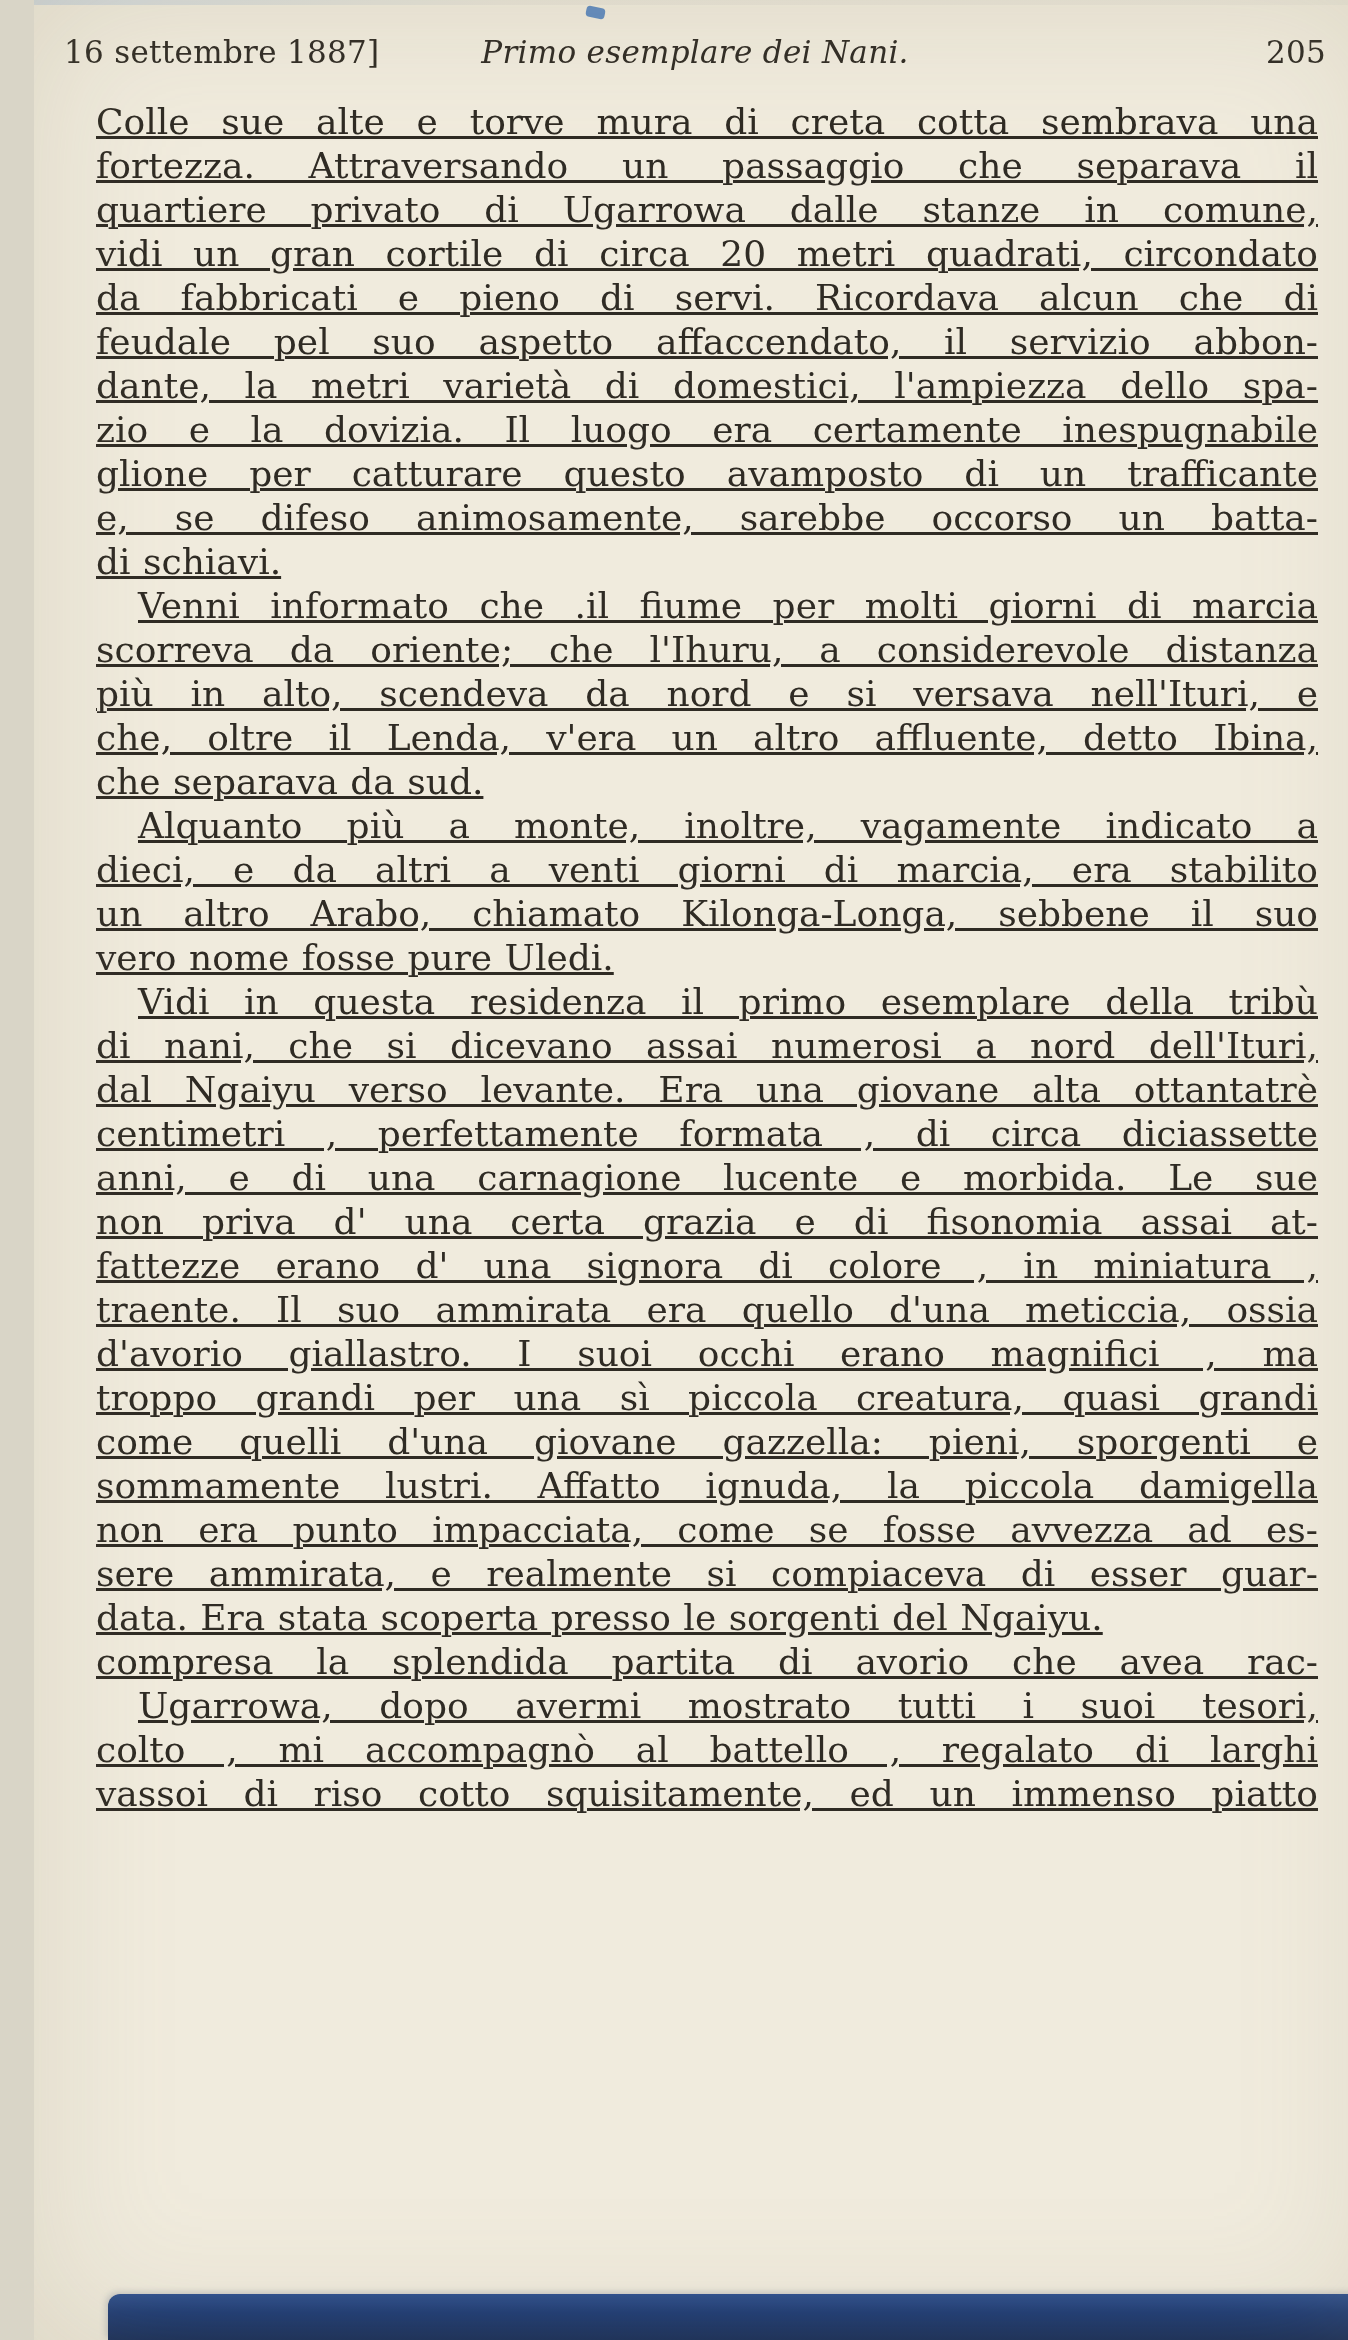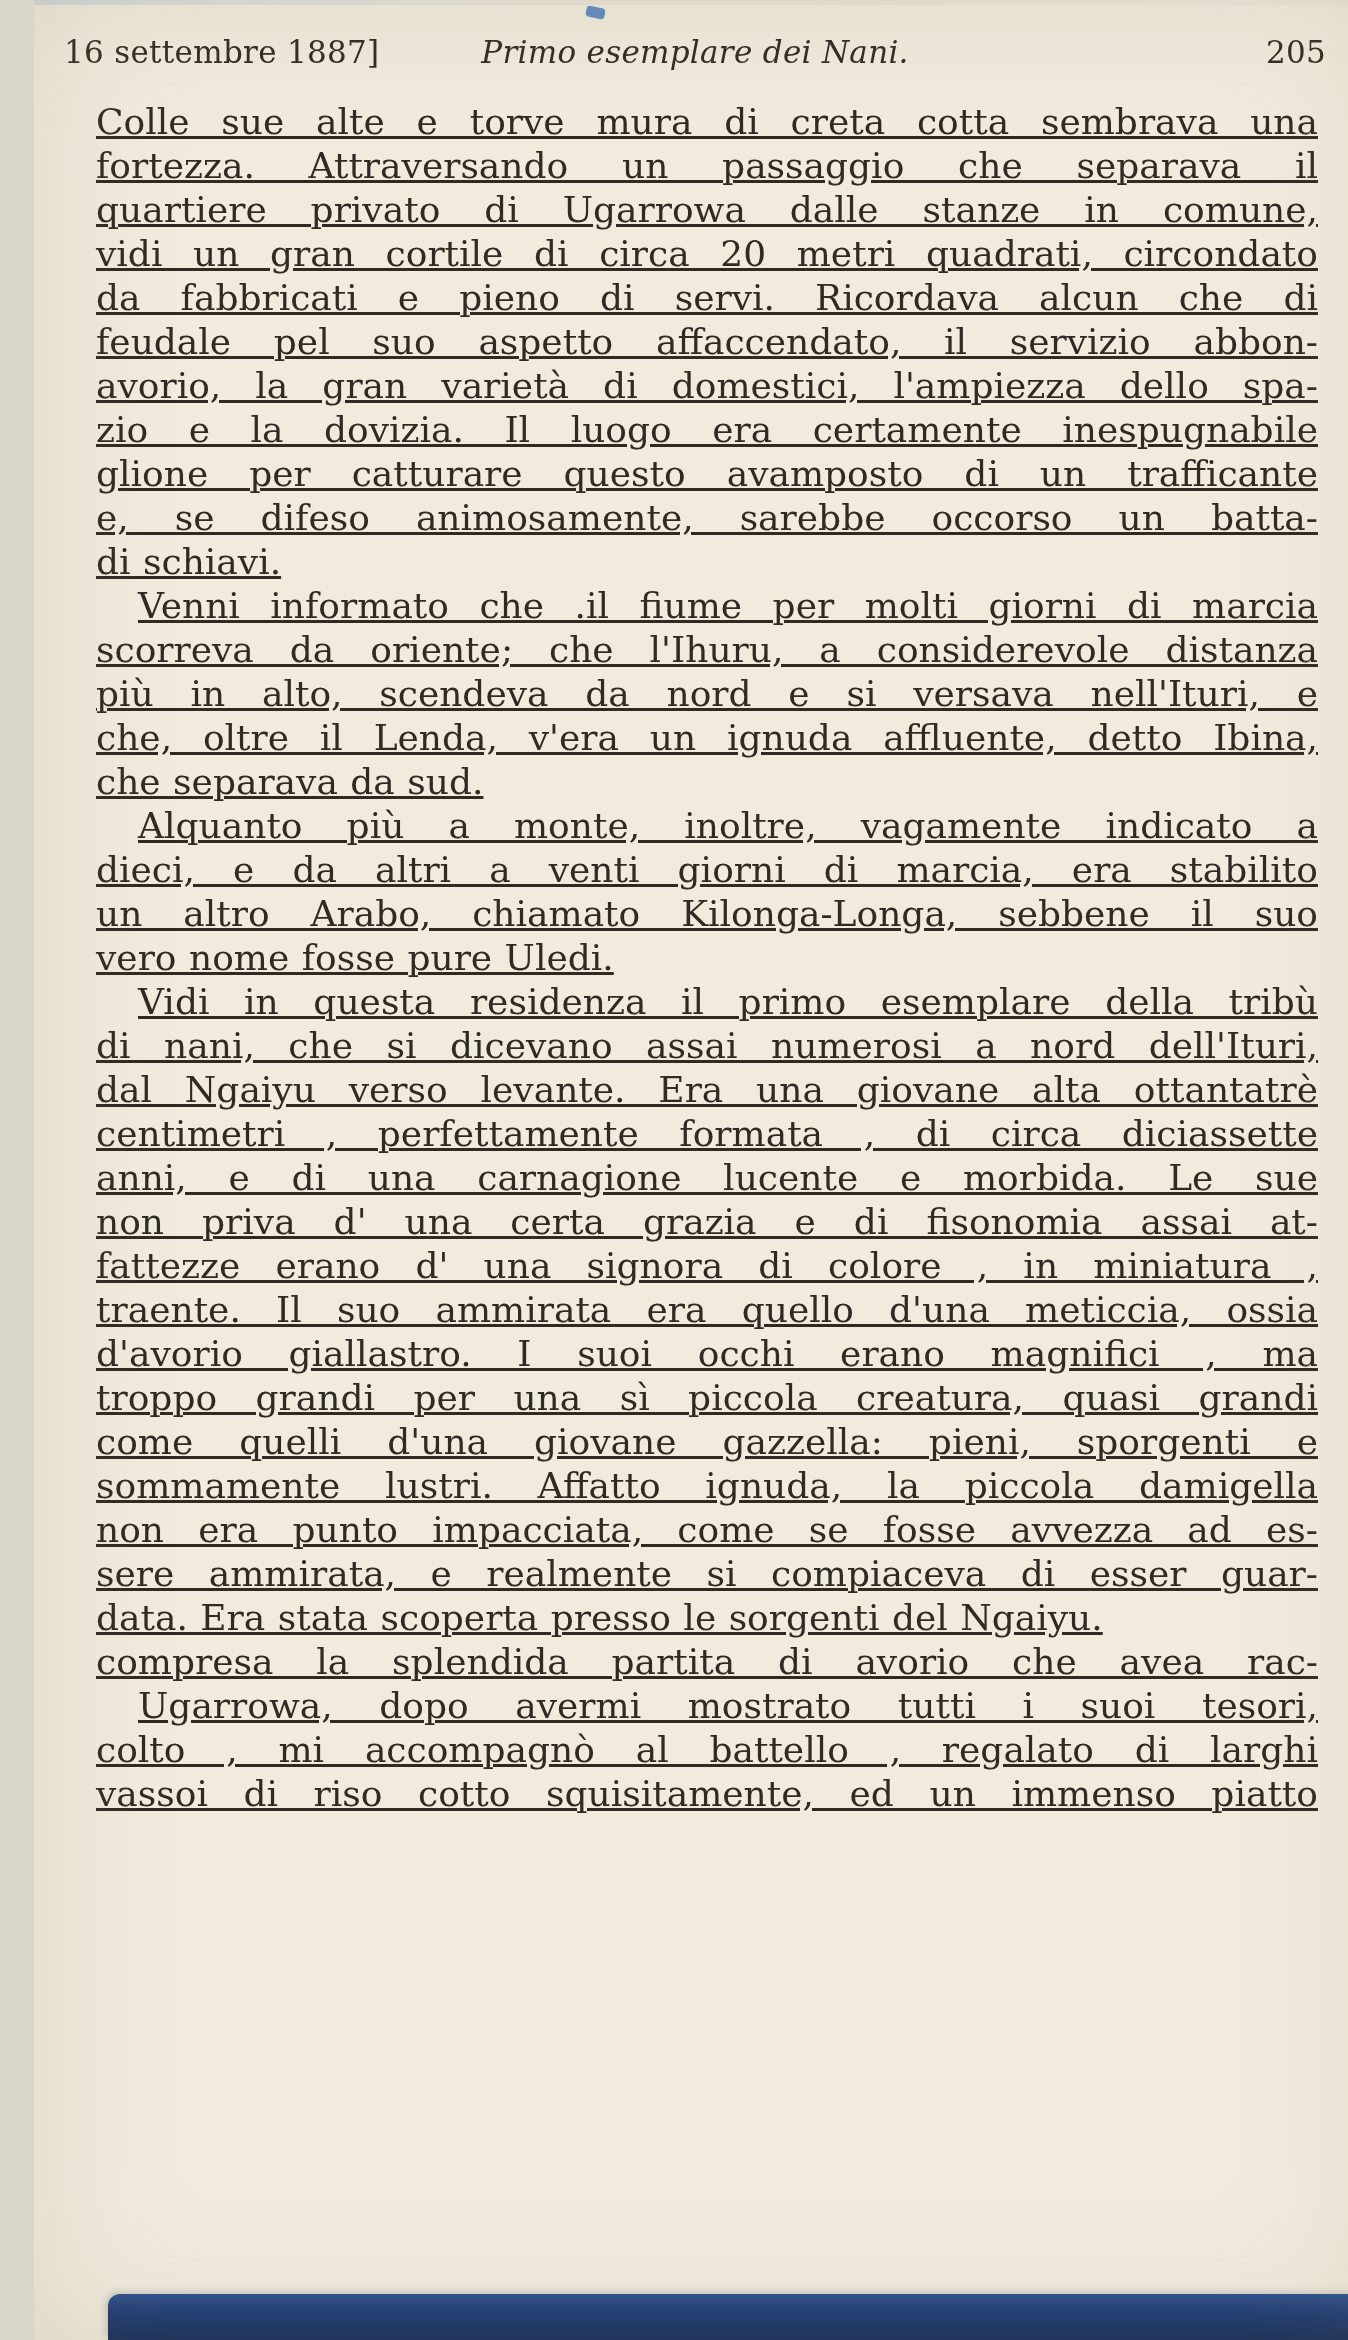--- a/index.html
+++ b/index.html
@@ -92,31 +92,31 @@
   </div>
 
   <div class="text-block" id="text-block">
       <div class="para">
         <div class="line">Colle sue alte e torve mura di creta cotta sembrava una</div>
         <div class="line">fortezza. Attraversando un passaggio che separava il</div>
         <div class="line">quartiere privato di Ugarrowa dalle stanze in comune,</div>
         <div class="line">vidi un gran cortile di circa 20 metri quadrati, circondato</div>
         <div class="line">da fabbricati e pieno di servi. Ricordava alcun che di</div>
         <div class="line">feudale pel suo aspetto affaccendato, il servizio abbon-</div>
-        <div class="line">avorio, la gran varietà di domestici, l'ampiezza dello spa-</div>
+        <div class="line">dante, la metri varietà di domestici, l'ampiezza dello spa-</div>
         <div class="line">zio e la dovizia. Il luogo era certamente inespugnabile</div>
         <div class="line">glione per catturare questo avamposto di un trafficante</div>
         <div class="line">e, se difeso animosamente, sarebbe occorso un batta-</div>
         <div class="line last">di schiavi.</div>
       </div>
       <div class="para">
         <div class="line indent">Venni informato che .il fiume per molti giorni di marcia</div>
         <div class="line">scorreva da oriente; che l'Ihuru, a considerevole distanza</div>
         <div class="line">più in alto, scendeva da nord e si versava nell'Ituri, e</div>
-        <div class="line">che, oltre il Lenda, v'era un ignuda affluente, detto Ibina,</div>
+        <div class="line">che, oltre il Lenda, v'era un altro affluente, detto Ibina,</div>
         <div class="line last">che separava da sud.</div>
       </div>
       <div class="para">
         <div class="line indent">Alquanto più a monte, inoltre, vagamente indicato a</div>
         <div class="line">dieci, e da altri a venti giorni di marcia, era stabilito</div>
         <div class="line">un altro Arabo, chiamato Kilonga-Longa, sebbene il suo</div>
         <div class="line last">vero nome fosse pure Uledi.</div>
       </div>
       <div class="para">
         <div class="line indent">Vidi in questa residenza il primo esemplare della tribù</div>

